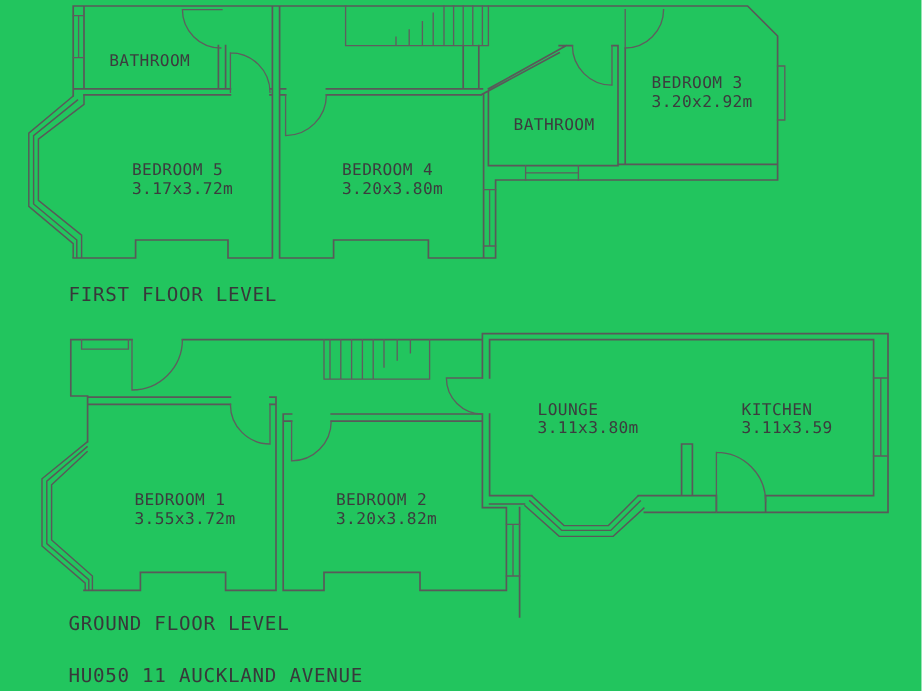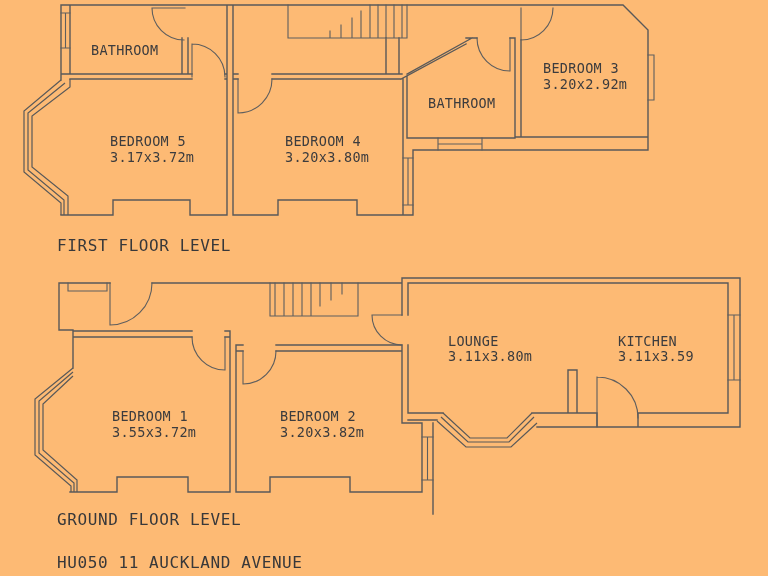--- a/index.html
+++ b/index.html
@@ -1,19 +1,19 @@
 <!DOCTYPE html>
 <html><head>
 <meta charset="utf-8">
 <style>
   html,body{margin:0;padding:0;background:#ffffff;}
   .page{
     position:relative;
     width:768px;height:576px;
-    background:#fdba74;
+    background:#22c55e;
     font-family:"DejaVu Sans Mono","Liberation Mono",monospace;
     overflow:hidden;
   }
   svg{display:block;}
   .wall   {fill:none;stroke:#595959;stroke-width:1.4;stroke-linecap:square;stroke-linejoin:miter;}
   .thin   {fill:none;stroke:#5e5e5e;stroke-width:1.1;stroke-linecap:square;}
   .door   {fill:none;stroke:#5e5e5e;stroke-width:1.1;stroke-linecap:square;}
   .bay    {fill:none;stroke:#595959;stroke-width:1.2;stroke-linejoin:miter;}
   .room-label{
     font-family:"DejaVu Sans Mono","Liberation Mono",monospace;

